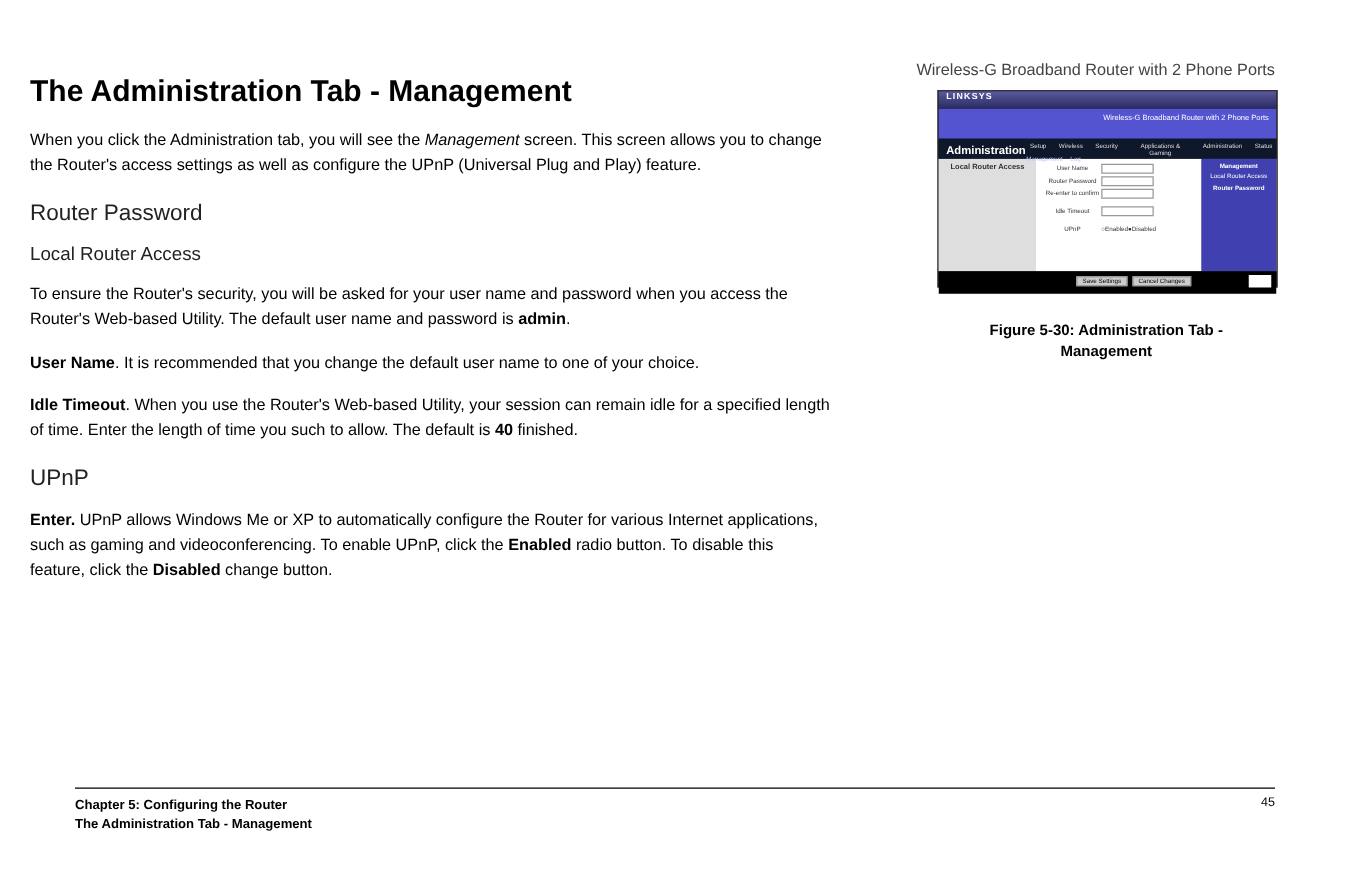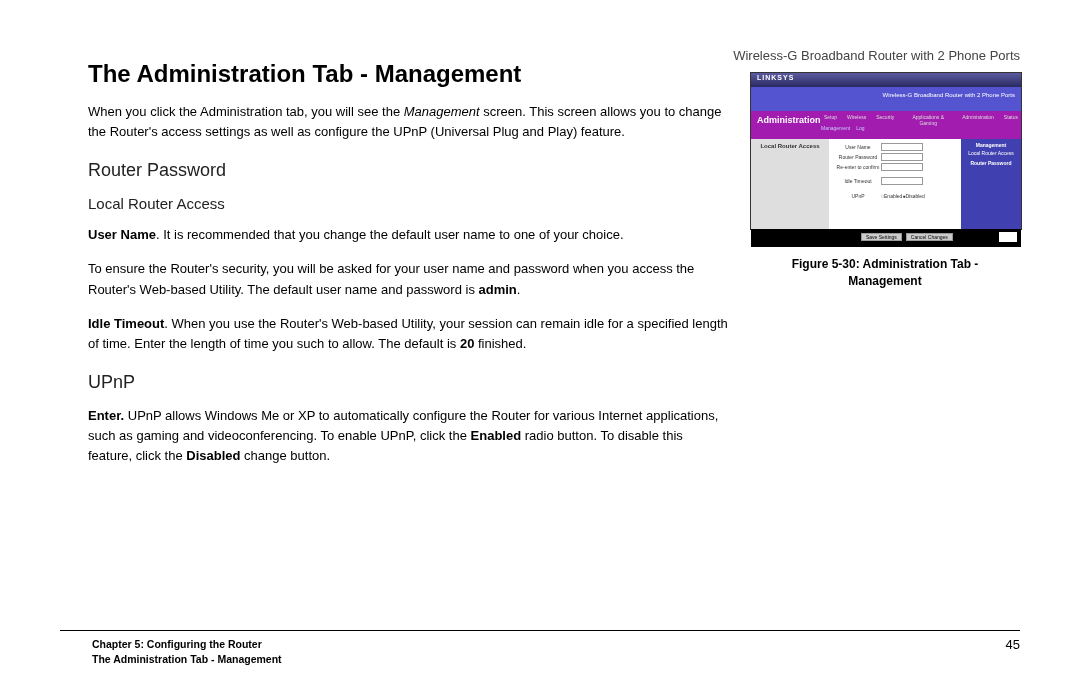--- a/index.html
+++ b/index.html
@@ -7,21 +7,21 @@
     padding: 0;
     font-family: Arial, Helvetica, sans-serif;
     background: #fff;
     color: #000;
   }
   .page {
     width: 1080px;
     height: 698px;
     position: relative;
     box-sizing: border-box;
-    padding: 40px 60px 20px 88px;
+    padding: 40px 60px 20px 24px;
   }
   .header-right {
     position: absolute;
     top: 48px;
     right: 60px;
     font-size: 13px;
     color: #444;
   }
   .main-content {
     width: 640px;
@@ -83,22 +83,22 @@
     position: relative;
   }
   .ss-header .prod {
     position: absolute;
     right: 6px;
     top: 5px;
     font-size: 6px;
     color: #fff;
   }
   .ss-tabrow {
-    height: 28px;
-    background: #a21caf;
+    height: 16px;
+    background: #0f172a;
     position: relative;
   }
   .ss-tabrow .admlabel {
     position: absolute;
     left: 6px;
     top: 4px;
     font-size: 9px;
     font-weight: bold;
     color: #fff;
   }
@@ -203,57 +203,56 @@
     bottom: 30px;
     left: 60px;
     right: 60px;
     border-top: 1px solid #000;
     padding-top: 6px;
   }
   .footer-left {
     font-size: 10.5px;
     font-weight: bold;
     line-height: 1.5;
-    margin-left: 32px;
   }
   .footer-right {
     position: absolute;
     right: 0;
     top: 6px;
-    font-size: 13px;
+    font-size: 10px;
   }
 </style>
 </head>
 <body>
 
 <div class="page">
   <div class="header-right">Wireless-G Broadband Router with 2 Phone Ports</div>
 
   <div class="main-content">
     <h1>The Administration Tab - Management</h1>
 
     <p class="body-text">
       <span>When you click the Administration tab, you will see the </span><span class="italic">Management</span><span> screen. This screen allows you to change the Router's access settings as well as configure the UPnP (Universal Plug and Play) feature.</span>
     </p>
 
     <h2>Router Password</h2>
     <h3>Local Router Access</h3>
 
     <p class="body-text">
+      <span>To ensure the Router's security, you will be asked for your user name and password when you access the Router's Web-based Utility. The default user name and password is </span><span class="bold">admin</span><span>.</span>
+    </p>
+
+    <p class="body-text">
       <span class="bold">User Name</span><span>. It is recommended that you change the default user name to one of your choice.</span>
     </p>
 
-    <p class="body-text">
-      <span>To ensure the Router's security, you will be asked for your user name and password when you access the Router's Web-based Utility. The default user name and password is </span><span class="bold">admin</span><span>.</span>
-    </p>
-
-
-
-    <p class="body-text">
-      <span class="bold">Idle Timeout</span><span>. When you use the Router's Web-based Utility, your session can remain idle for a specified length of time. Enter the length of time you such to allow. The default is </span><span class="bold">20</span><span> finished.</span>
+
+
+    <p class="body-text">
+      <span class="bold">Idle Timeout</span><span>. When you use the Router's Web-based Utility, your session can remain idle for a specified length of time. Enter the length of time you such to allow. The default is </span><span class="bold">40</span><span> finished.</span>
     </p>
 
     <h2>UPnP</h2>
 
     <p class="body-text">
       <span class="bold">Enter.</span><span> UPnP allows Windows Me or XP to automatically configure the Router for various Internet applications, such as gaming and videoconferencing. To enable UPnP, click the </span><span class="bold">Enabled</span><span> radio button. To disable this feature, click the </span><span class="bold">Disabled</span><span> change button.</span>
     </p>
 
   </div>
 

